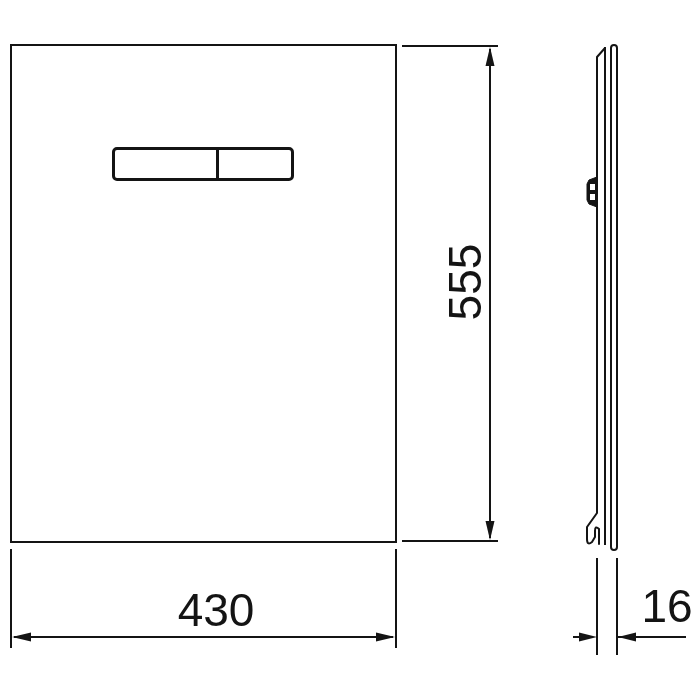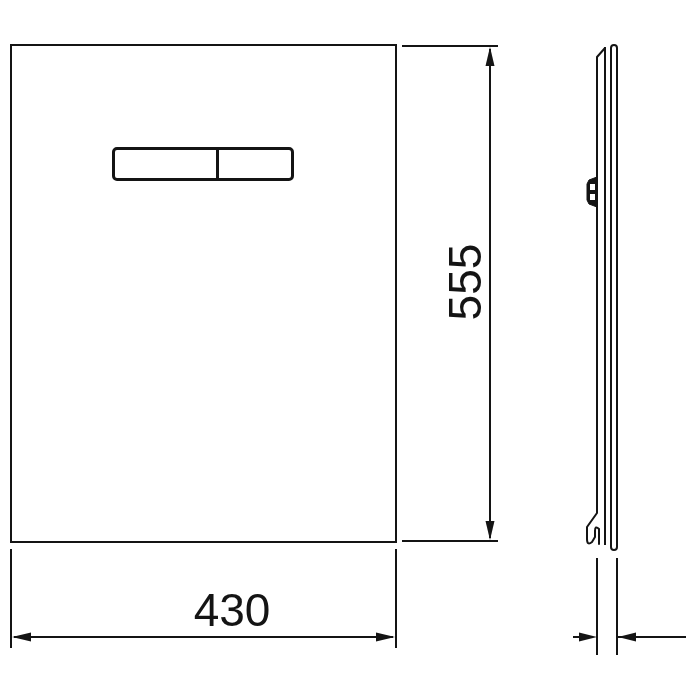--- a/index.html
+++ b/index.html
@@ -70,21 +70,21 @@
 
   <div class="line" style="left:10px; top:549px; width:2px; height:99px;"></div>
   <div class="line" style="left:395px; top:549px; width:2px; height:99px;"></div>
 
   <svg style="left:10px; top:628px;" width="387" height="18" viewBox="0 0 387 18">
     <line x1="4" y1="9" x2="383" y2="9" stroke="#141414" stroke-width="2"></line>
     <polygon points="2,9 21,4.5 21,13.5" fill="#141414"></polygon>
     <polygon points="385,9 366,4.5 366,13.5" fill="#141414"></polygon>
   </svg>
 
-  <div class="dim-label" style="left:232px; top:610px;">430</div>
+  <div class="dim-label" style="left:216px; top:610px;">430</div>
 
   <svg style="left:584px; top:40px;" width="44" height="516" viewBox="0 0 44 516">
 
     <rect x="27" y="5" width="6" height="505" rx="3" fill="#ffffff" stroke="#141414" stroke-width="2"></rect>
 
     <path d="M21,7 L21,505" fill="none" stroke="#141414" stroke-width="2"></path>
 
     <path d="M21,8 L13,17 L13,473" fill="none" stroke="#141414" stroke-width="2" stroke-linejoin="round"></path>
 
     <path d="M13,137 L5,140 L3,144 L3,160 L5,164 L13,167 Z" fill="#141414" stroke="#141414" stroke-width="1"></path>
@@ -99,14 +99,15 @@
 
   <svg style="left:573px; top:628px;" width="25" height="18" viewBox="0 0 25 18">
     <line x1="0" y1="9" x2="8" y2="9" stroke="#141414" stroke-width="2"></line>
     <polygon points="24,9 6,4.5 6,13.5" fill="#141414"></polygon>
   </svg>
   <svg style="left:617px; top:628px;" width="70" height="18" viewBox="0 0 70 18">
     <line x1="1" y1="9" x2="69" y2="9" stroke="#141414" stroke-width="2"></line>
     <polygon points="1,9 19,4.5 19,13.5" fill="#141414"></polygon>
   </svg>
 
+  <div class="dim-label" style="left:667px; top:606px;">16</div>
 
 </div>
 
 </body></html>

